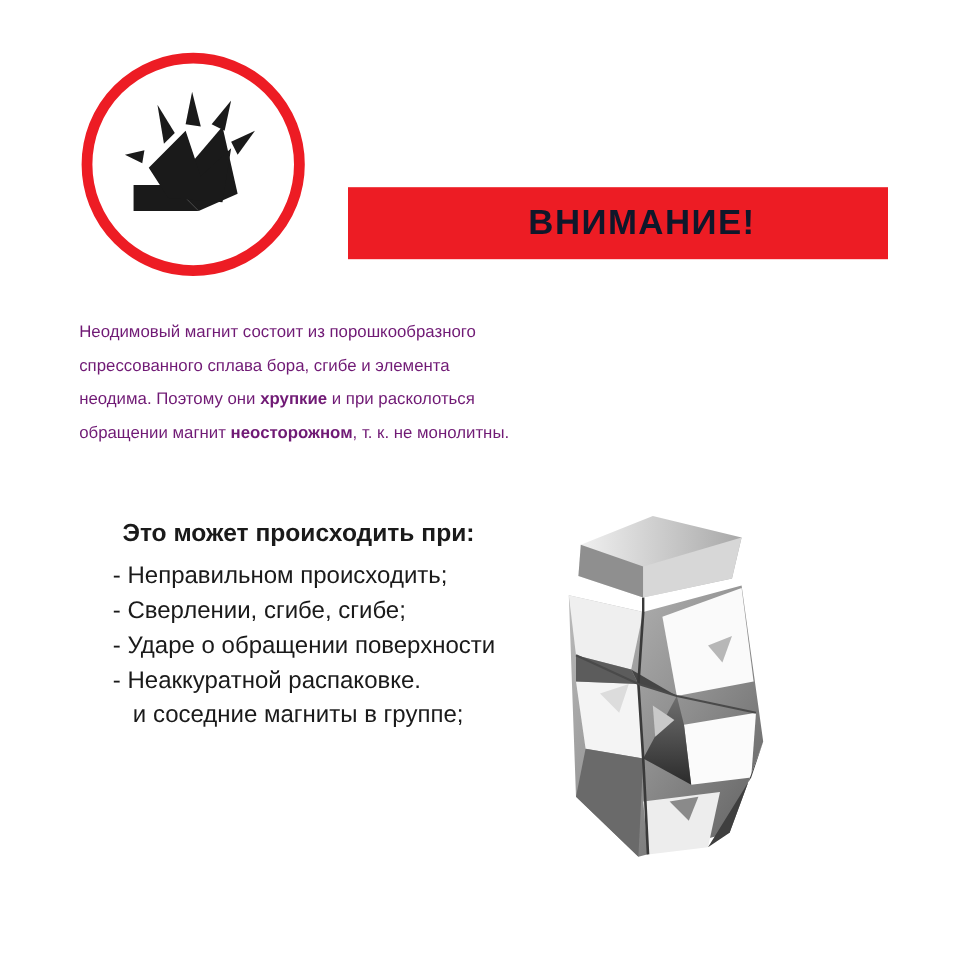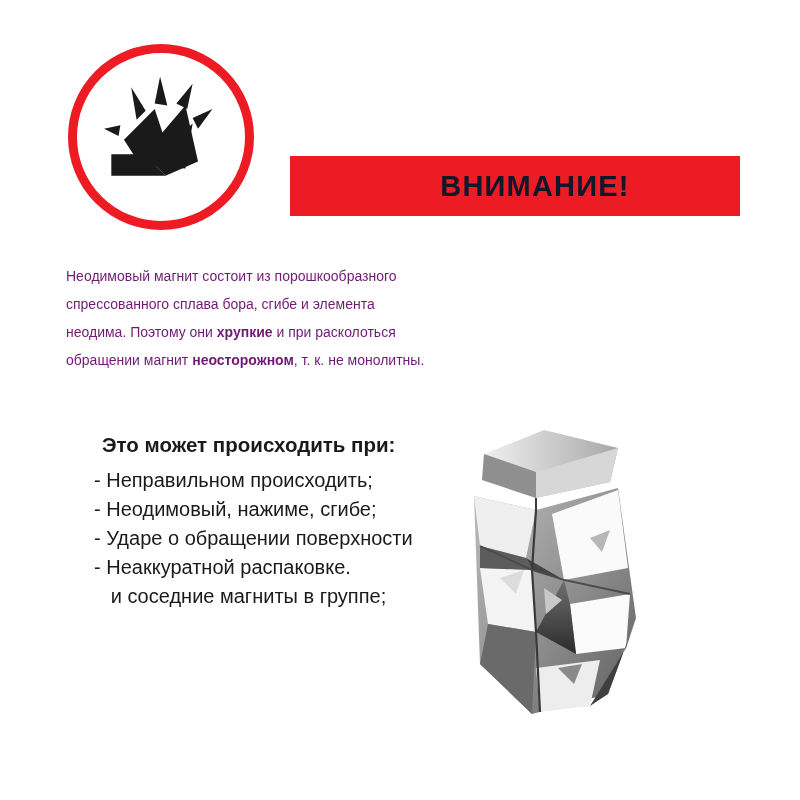--- a/index.html
+++ b/index.html
@@ -151,21 +151,21 @@
     <div>Неодимовый магнит состоит из порошкообразного</div>
     <div>спрессованного сплава  бора, сгибе и элемента</div>
     <div><span>неодима. Поэтому они </span><b>хрупкие</b><span> и при расколоться</span></div>
     <div><span>обращении магнит  </span><b>неосторожном</b><span>, т. к. не монолитны.</span></div>
   </div>
 
   <div class="list-block">
     <div class="list-title">Это может происходить при:</div>
     <ul class="bullet-list">
       <li>- Неправильном происходить;</li>
-      <li>- Неодимовый, нажиме, сгибе;</li>
+      <li>- Сверлении, сгибе, сгибе;</li>
       <li>- Ударе о обращении поверхности</li>
       <li>- Неаккуратной распаковке.</li>
       <li>   и соседние магниты в группе;</li>
     </ul>
   </div>
 
   <div class="photo">
     <svg viewBox="0 0 220 310" xmlns="http://www.w3.org/2000/svg">
       <defs>
         <linearGradient id="g1" x1="0" y1="0" x2="1" y2="1">

